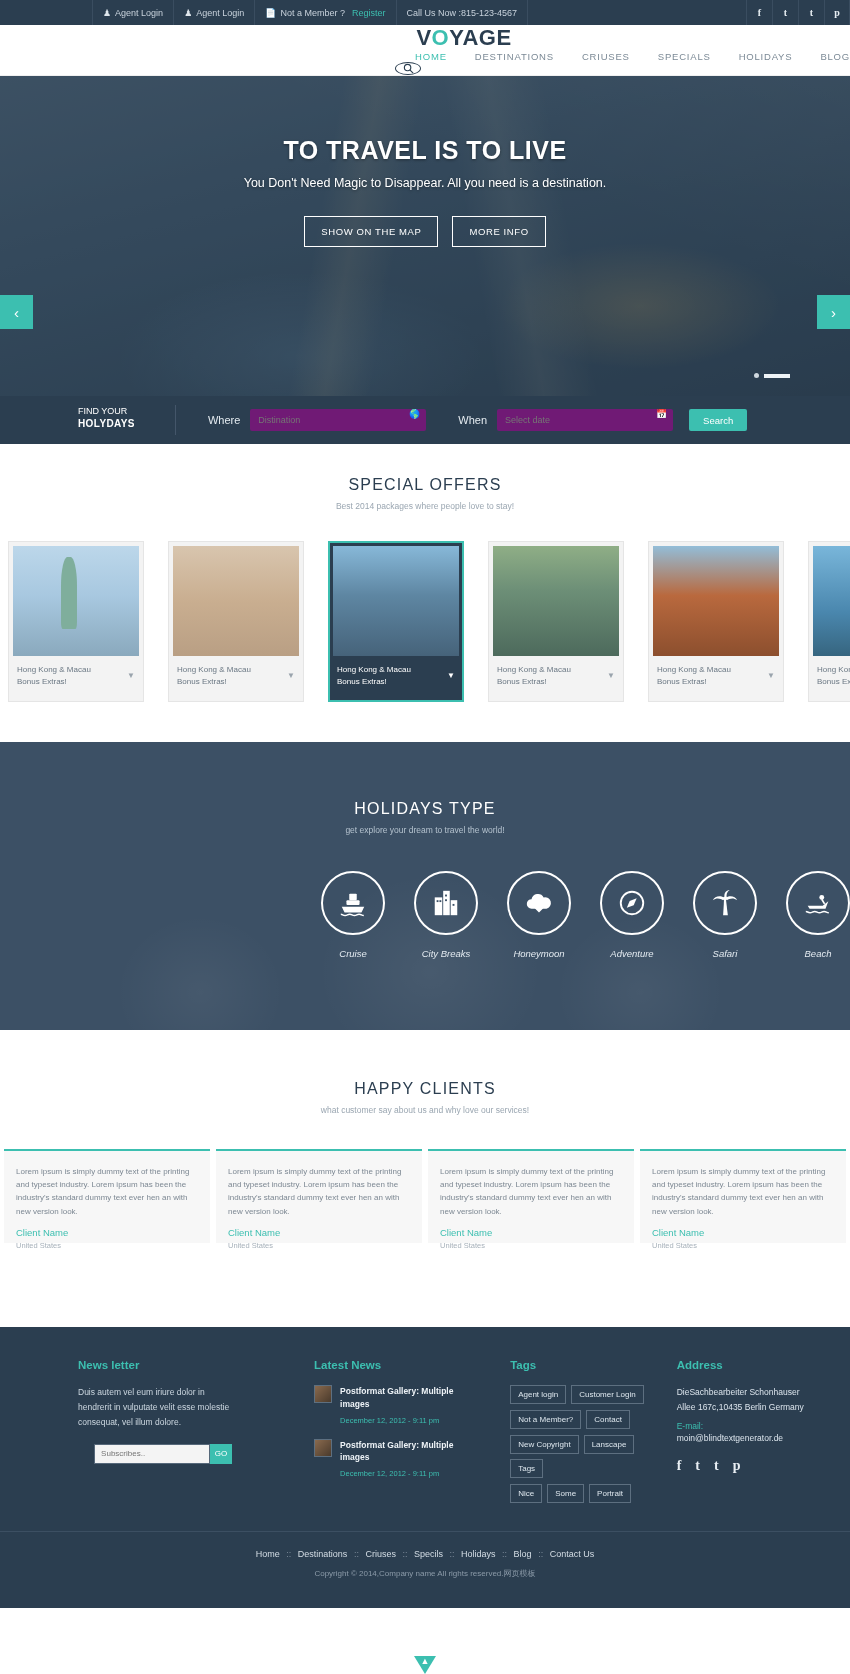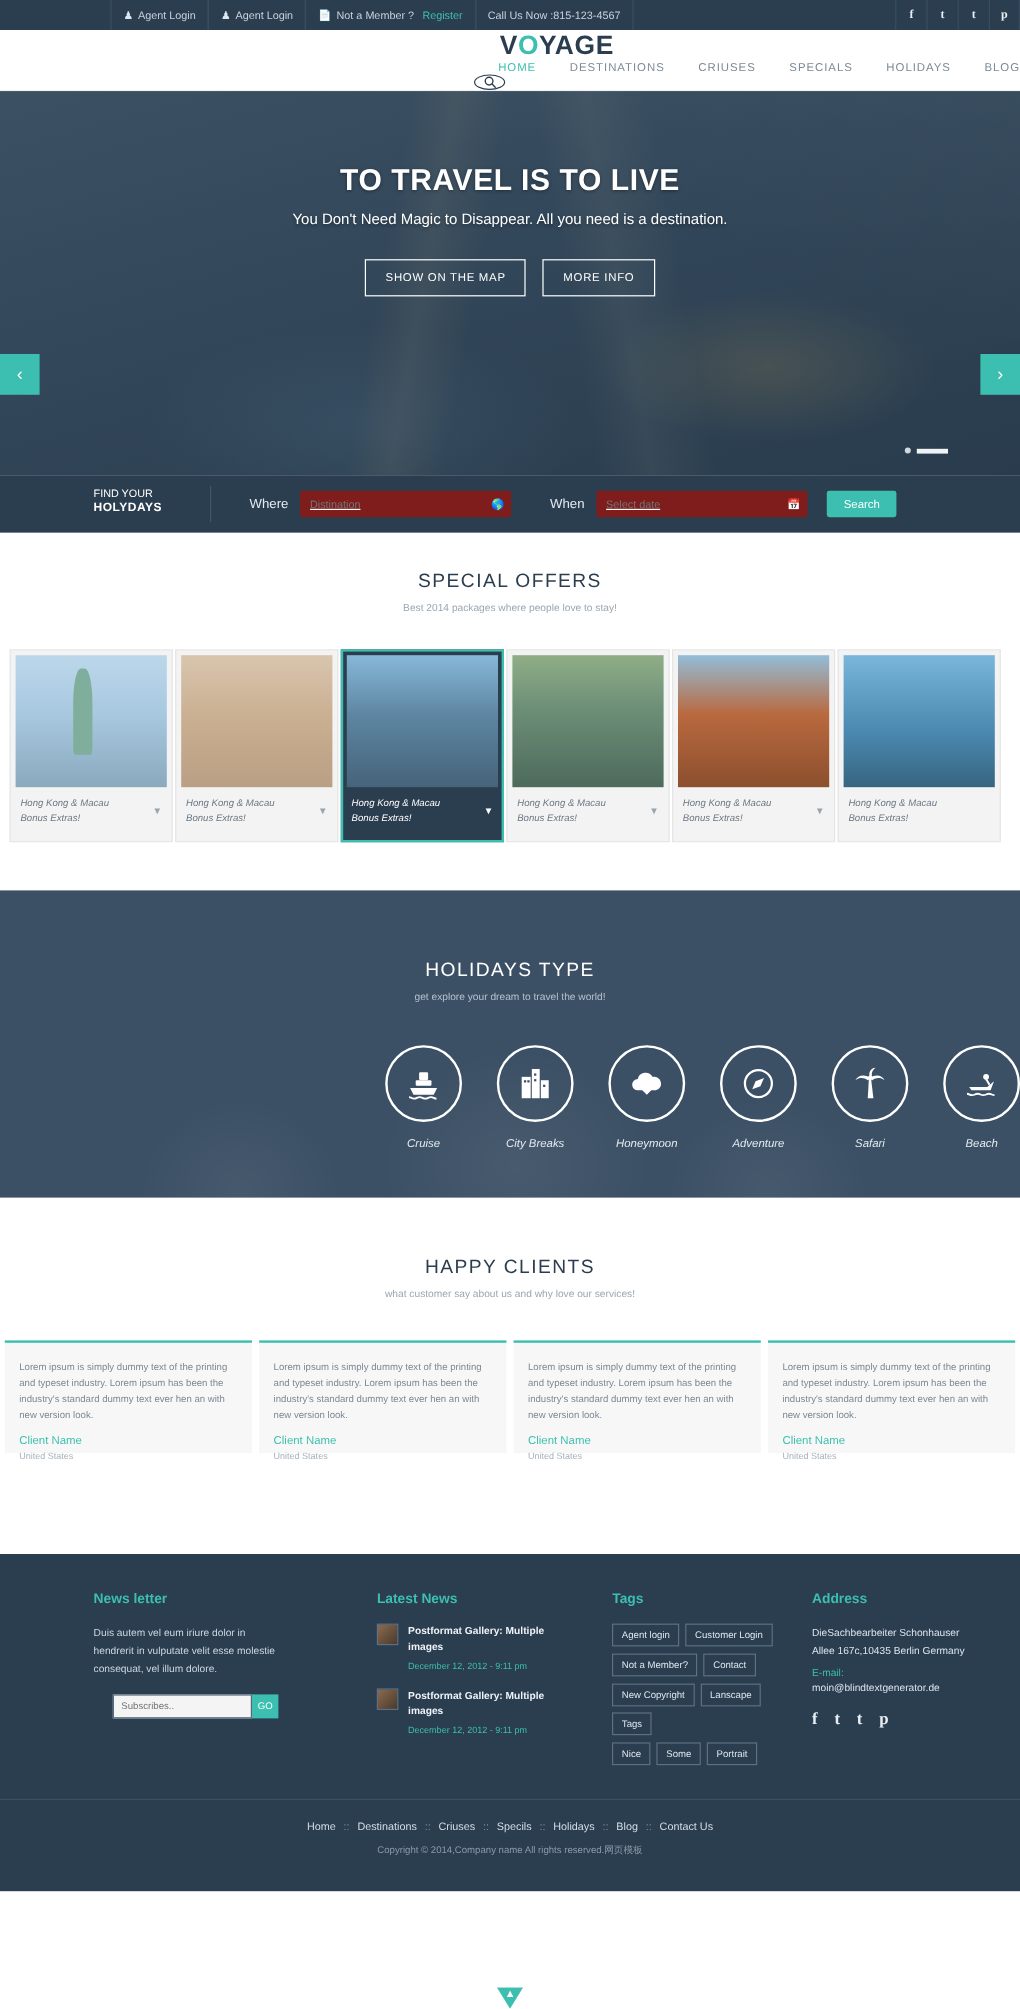--- a/index.html
+++ b/index.html
@@ -120,22 +120,22 @@
     height: 48px; background: #2b3e50;
     display: flex; align-items: center; color: #fff;
   }
   .find-label {
     margin-left: 78px; font-size: 9px; line-height: 1.35;
     border-right: 1px solid #44566a; padding-right: 40px; height: 30px;
   }
   .find-label .b { font-weight: bold; font-size: 10px; letter-spacing: .4px; }
   .ss-label { font-size: 11px; margin-left: 32px; margin-right: 10px; color: #e4ebf0; }
   .ss-field {
-    position: relative; height: 22px; background: #7f1d1d; border-radius: 2px;
-    display: flex; align-items: center; text-decoration: underline;
+    position: relative; height: 22px; background: #701a75; border-radius: 2px;
+    display: flex; 
   }
   .ss-field input {
     border: 0; outline: 0; height: 100%; width: 100%;
     font-size: 9px; color: #8a949c; padding: 0 22px 0 8px;
     font-family: "Liberation Sans", sans-serif; background: transparent;
   }
   .ss-field .fi { position: absolute; right: 6px; font-size: 9px; color: #9aa4ad; }
   .ss-where { width: 176px; }
   .ss-when { width: 176px; }
   .ss-search {
@@ -147,22 +147,22 @@
   
   .sec-title {
     text-align: center; font-size: 16px; color: #2b3e50;
     letter-spacing: 1.2px; font-weight: normal;
   }
   .sec-sub { text-align: center; font-size: 8.5px; color: #9aa6b1; margin-top: 7px; }
 
   
   .offers { background: #fff; padding-top: 32px; height: 298px; }
   .offer-row {
-    margin-top: 30px; display: flex; gap: 2px;
-    padding-left: 8px; overflow: hidden; align-items: flex-start; font-style: italic;
+    margin-top: 30px; display: flex; gap: 24px;
+    padding-left: 8px; overflow: hidden; align-items: flex-start;
   }
   .offer-card {
     width: 136px; flex: 0 0 136px; background: #f3f3f3;
     border: 1px solid #e5e5e5; padding: 4px;
   }
   .offer-card.active {
     border: 2px solid #3cbfb0; background: #2b3e50; padding: 3px;
   }
   .offer-thumb { height: 110px; width: 100%; }
   .offer-cap {
@@ -177,21 +177,21 @@
   .img-liberty { background: linear-gradient(180deg,#bcd7ea 0%,#a8c8e0 45%,#8aa9bd 100%); position:relative; }
   .img-liberty:after{content:"";position:absolute;left:38%;top:10%;width:16px;height:72px;background:#7fae9c;border-radius:40% 40% 10% 10%;}
   .img-trevi { background: linear-gradient(180deg,#d8c5ae 0%,#c9ae90 50%,#b99f84 100%); }
   .img-harbor { background: linear-gradient(180deg,#87b8d8 0%,#5e86a2 45%,#46637a 100%); }
   .img-eiffel { background: linear-gradient(180deg,#8fae86 0%,#6d8f77 40%,#4d6a5c 100%); }
   .img-canyon { background: linear-gradient(180deg,#93bdd8 0%,#b9693e 45%,#8c4f2e 100%); }
   .img-blue { background: linear-gradient(180deg,#79b6da 0%,#4a87ae 60%,#36657f 100%); }
 
   
   .holidays {
-    height: 256px; position: relative; overflow: hidden;
+    height: 288px; position: relative; overflow: hidden;
     background: #3c5065; padding-top: 58px;
   }
   .holidays:before {
     content:""; position:absolute; inset:0;
     background:
       radial-gradient(ellipse 120px 110px at 200px 250px, rgba(255,255,255,0.05), transparent 70%),
       radial-gradient(ellipse 160px 140px at 430px 230px, rgba(255,255,255,0.06), transparent 70%),
       radial-gradient(ellipse 120px 110px at 640px 250px, rgba(255,255,255,0.05), transparent 70%);
   }
   .holidays .sec-title { color: #fff; position: relative; }

